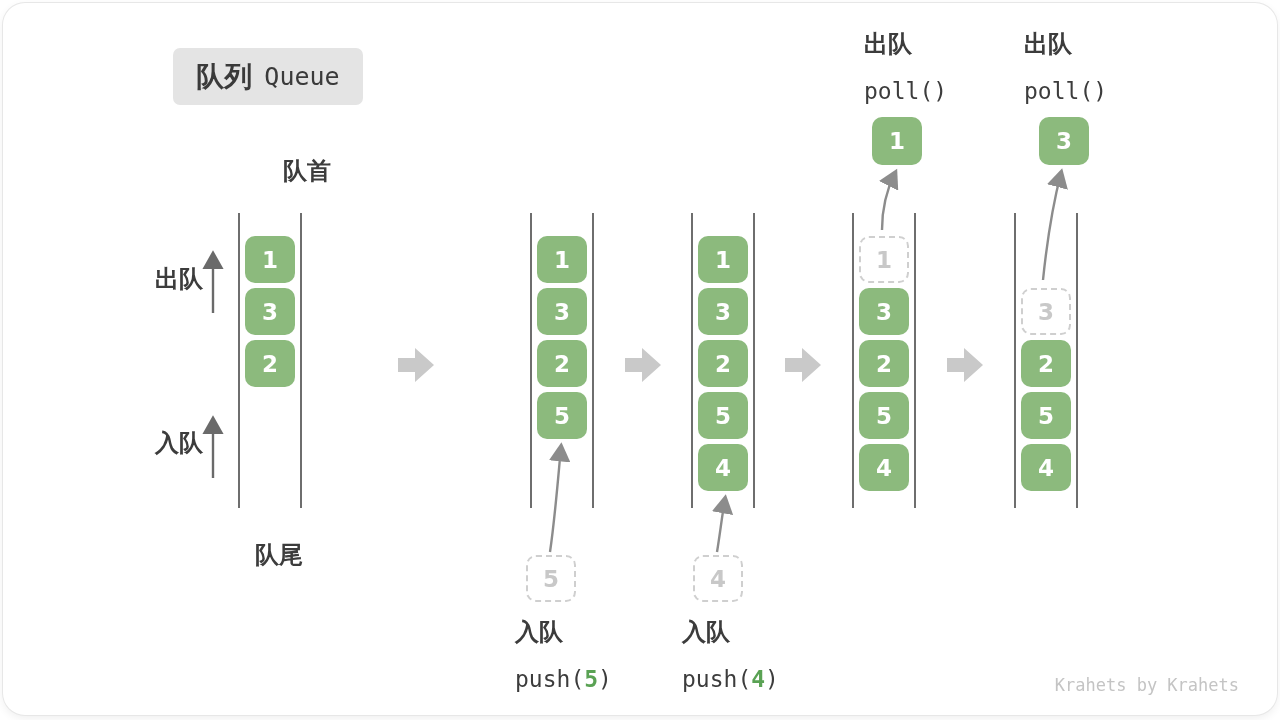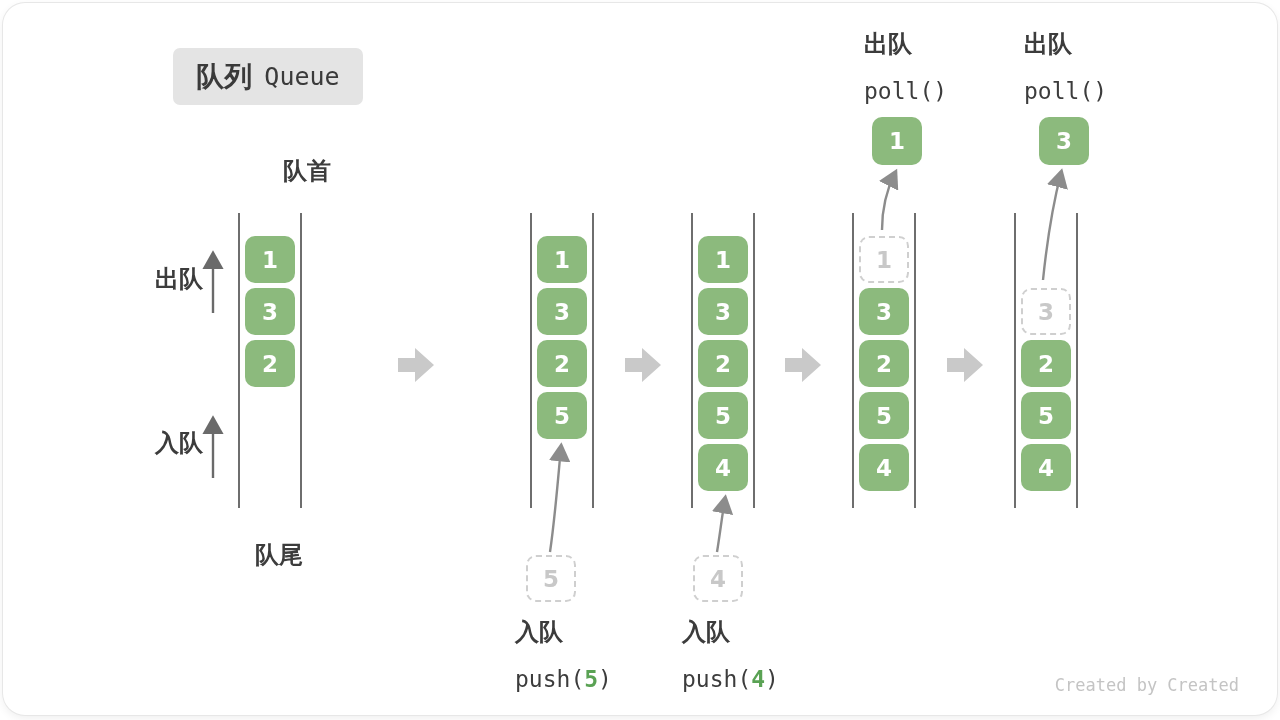--- a/index.html
+++ b/index.html
@@ -125,14 +125,14 @@
 
   <div class="op-label" style="left:861px; top:28px;">
     <div class="zh">出队</div>
     <div class="mono">poll()</div>
   </div>
   <div class="op-label" style="left:1021px; top:28px;">
     <div class="zh">出队</div>
     <div class="mono">poll()</div>
   </div>
 
-  <div class="watermark">Created by Created</div>
+  <div class="watermark">Krahets by Krahets</div>
 </div>
 
 </body></html>

